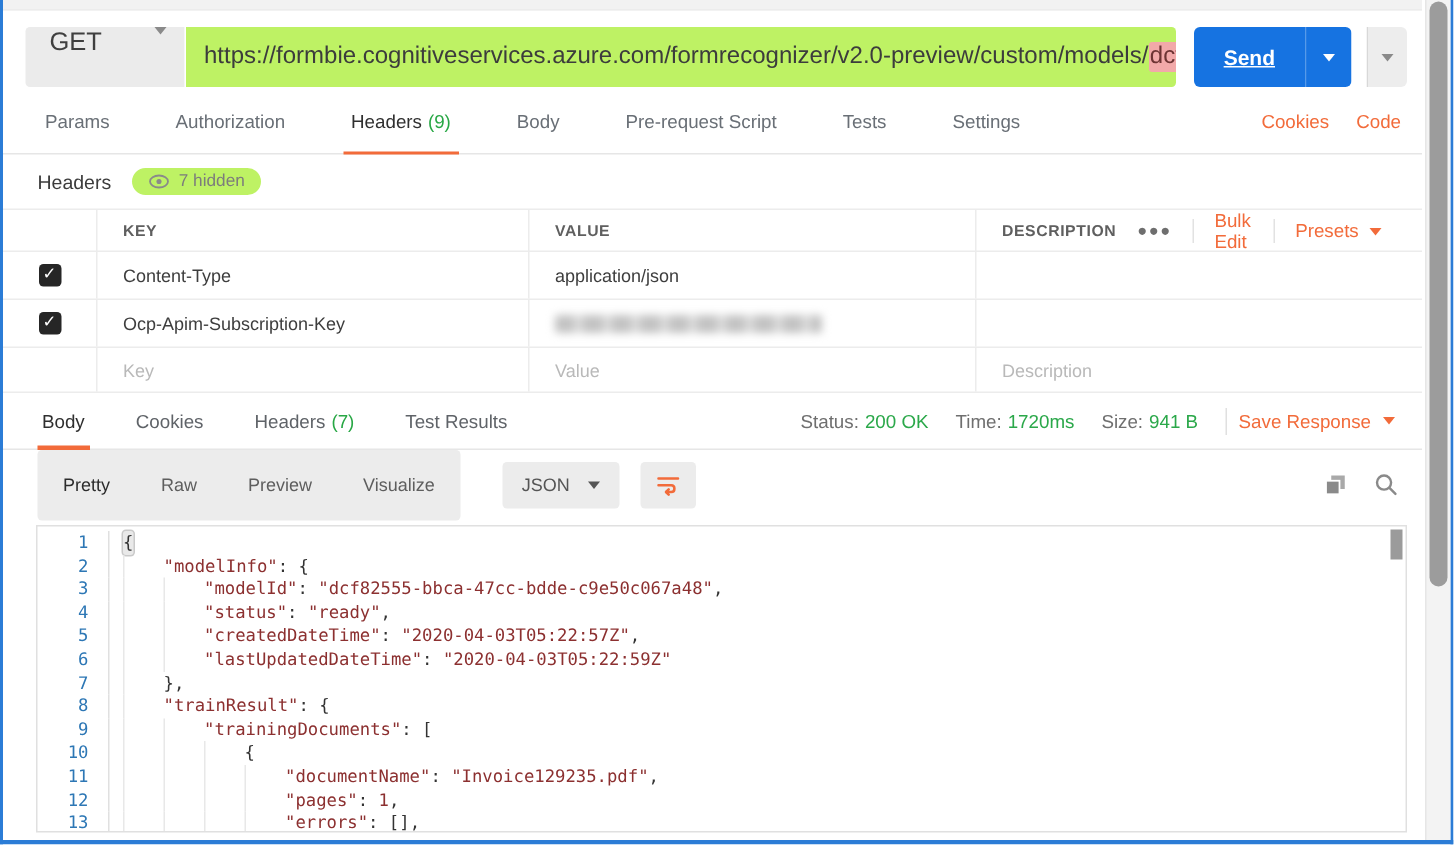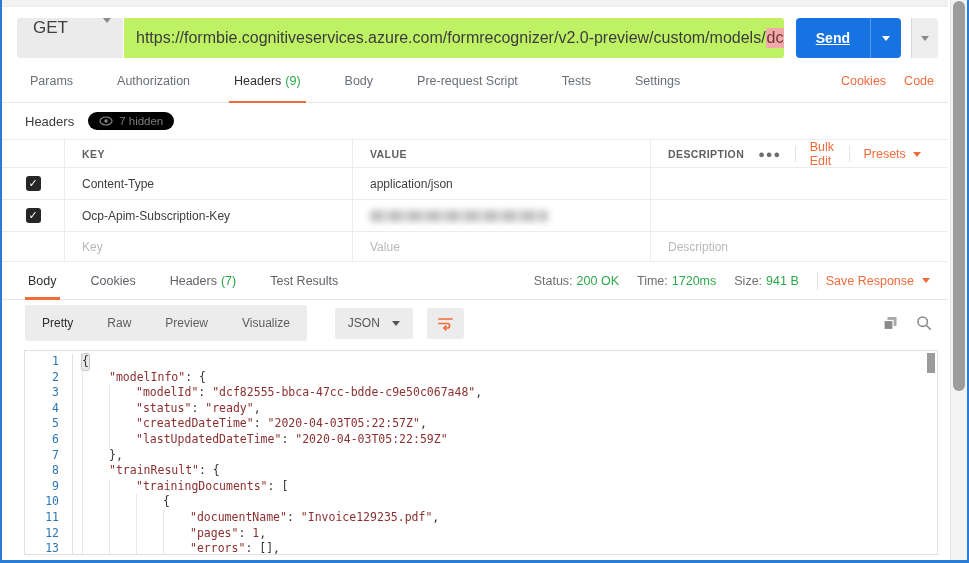--- a/index.html
+++ b/index.html
@@ -58,21 +58,21 @@
   .tab { display:flex; align-items:center; margin-right:34px; font-size:12.5px; color:#696f76; position:relative; padding:0 5px; cursor:pointer; }
   .tab.active { color:#2f2f2f; }
   .tab.active::after { content:""; position:absolute; left:0; right:0; bottom:-1px; height:2px; background:#f26b3a; }
   .tab .count { color:#28a745; margin-left:4px; }
   .req-links { margin-left:auto; display:flex; align-items:center; gap:18px; }
   .link { color:#f26b3a; font-size:12.5px; cursor:pointer; }
 
   
   .headers-row { display:flex; align-items:center; height:36px; padding-left:23px; }
   .headers-title { font-size:13px; color:#3c3c3c; }
-  .hidden-pill { margin-left:14px; display:flex; align-items:center; gap:6px; background:#000000; border-radius:11px; padding:3px 11px; color:#7c7c7c; font-size:11.5px; cursor:pointer; }
+  .hidden-pill { margin-left:14px; display:flex; align-items:center; gap:6px; background:#bef264; border-radius:11px; padding:3px 11px; color:#7c7c7c; font-size:11.5px; cursor:pointer; }
 
   
   .htable { border-top:1px solid #ececec; font-size:12px; color:#3e3e3e; }
   .trow { display:grid; grid-template-columns:62px 288px 298px 1fr; border-bottom:1px solid #ececec; align-items:center; }
   .trow > div { height:100%; display:flex; align-items:center; }
   .c-check { justify-content:center; }
   .c-key, .c-val, .c-desc { border-left:1px solid #ececec; padding-left:17px; }
   .thead { height:28px; }
   .thead .hdr { font-size:10.5px; font-weight:700; color:#5f5f5f; letter-spacing:.4px; }
   .tdata { height:32px; }
@@ -93,21 +93,21 @@
   .rtab.active::after { content:""; position:absolute; left:0; right:0; bottom:-1px; height:3px; background:#f26b3a; }
   .rtab .count { color:#28a745; margin-left:4px; }
   .resp-meta { margin-left:auto; display:flex; align-items:center; font-size:12.5px; }
   .meta-item { margin-left:18px; color:#6f6f6f; }
   .meta-item b { font-weight:400; color:#2ba84a; margin-left:4px; }
   .meta-div { width:1px; height:18px; background:#e0e0e0; margin:0 8px 0 18px; }
   .save-resp { color:#f26b3a; font-weight:400; display:flex; align-items:center; gap:8px; padding-right:6px; cursor:pointer; }
 
   
   .view-bar { display:flex; align-items:center; height:46px; padding-left:23px; }
-  .seg { display:flex; background:#ececec; border-radius:3px; overflow:hidden; height:36px; }
+  .seg { display:flex; background:#ececec; border-radius:3px; overflow:hidden; height:47px; }
   .seg-item { display:flex; align-items:center; padding:0 17px; font-size:12px; color:#5e5e5e; cursor:pointer; }
   .seg-item.active { color:#2c2c2c; }
   .json-pill { margin-left:28px; height:31px; background:#ececec; border-radius:3px; display:flex; align-items:center; gap:12px; padding:0 13px; font-size:12px; color:#555; cursor:pointer; }
   .wrap-pill { margin-left:14px; height:31px; width:37px; background:#ececec; border-radius:3px; display:flex; align-items:center; justify-content:center; cursor:pointer; }
   .view-icons { margin-left:auto; display:flex; align-items:center; gap:18px; padding-right:16px; }
   .icon-btn { cursor:pointer; display:flex; }
 
   
   .code-panel { position:relative; margin:4px 10px 0 22px; height:205px; border:1px solid #e0e0e0; overflow:hidden; background:#fff; padding-top:3px; }
   .cl { display:flex; height:15.6px; line-height:15.6px; font-family:"DejaVu Sans Mono", monospace; font-size:11.5px; }

